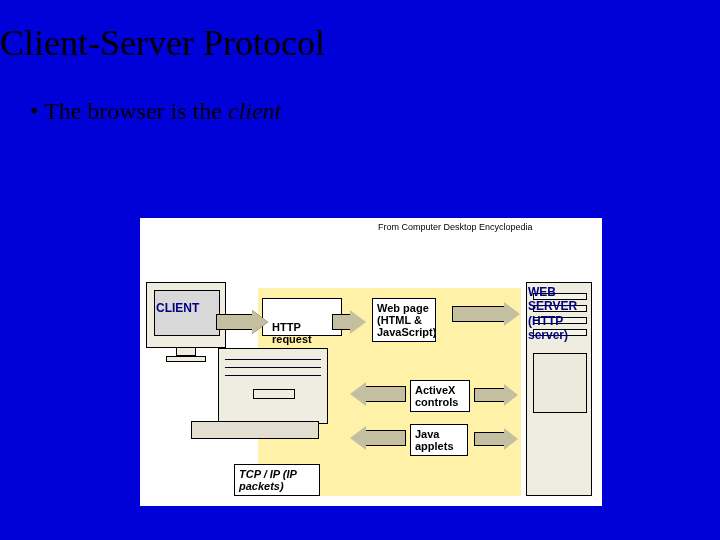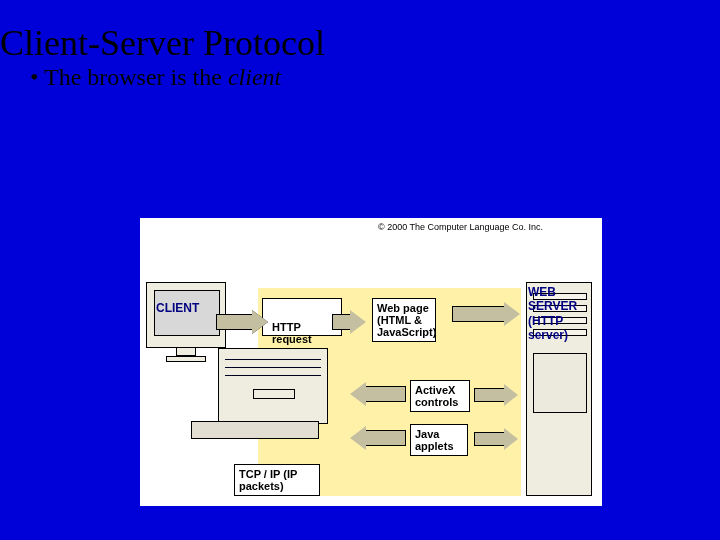--- a/index.html
+++ b/index.html
@@ -9,20 +9,21 @@
     font-family: "Times New Roman", Times, serif;
     color: #000;
     position: relative;
   }
   .title {
     font-size: 36px;
     padding-top: 22px;
     font-weight: normal;
   }
   .bullets {
+    margin-top: 34px;
     margin-left: 30px;
     font-size: 24px;
   }
   .bullets li {
     list-style: none;
     margin-bottom: 4px;
   }
   .bullets li::before {
     content: "• ";
   }
@@ -75,21 +76,21 @@
     font-size: 11px;
     padding: 3px 4px;
     line-height: 1.1;
     z-index: 5;
   }
   .web-browser { left: 14px; top: 90px; width: 58px; color: #000080; }
   .http-request { left: 128px; top: 100px; width: 58px; background: transparent; border: none; color: #000; z-index: 6; }
   .web-page { left: 232px; top: 80px; width: 64px; color: #000; }
   .activex { left: 270px; top: 162px; width: 60px; color: #000; }
   .java-applets { left: 270px; top: 206px; width: 58px; color: #000; }
-  .tcpip { left: 94px; top: 246px; width: 86px; color: #000; }
+  .tcpip { left: 94px; top: 246px; width: 86px; color: #000; font-style: italic; }
 
   
   .monitor { position: absolute; z-index: 6; }
   .monitor.client { left: 6px; top: 64px; }
   .mon-frame {
     width: 80px; height: 66px; background: #efece0; border: 1px solid #000;
     position: relative;
   }
   .mon-screen {
     position: absolute; left: 7px; top: 7px; width: 66px; height: 46px;
@@ -195,21 +196,21 @@
 <h1 class="title">Client-Server Protocol</h1>
 
 <ul class="bullets">
   <li>
     <span>The browser is the </span><span class="italic">client</span>
   </li>
 </ul>
 
 <div class="diagram">
   <div class="credit">
-    <div>© 2000 The Computer Language Co. Inc.</div>
+    <div>From Computer Desktop Encyclopedia</div>
   </div>
 
   <div class="yellow"></div>
 
   <div class="label client-label">CLIENT</div>
   <div class="label server-label">
     <div>WEB SERVER</div>
     <div>(HTTP server)</div>
   </div>
 

